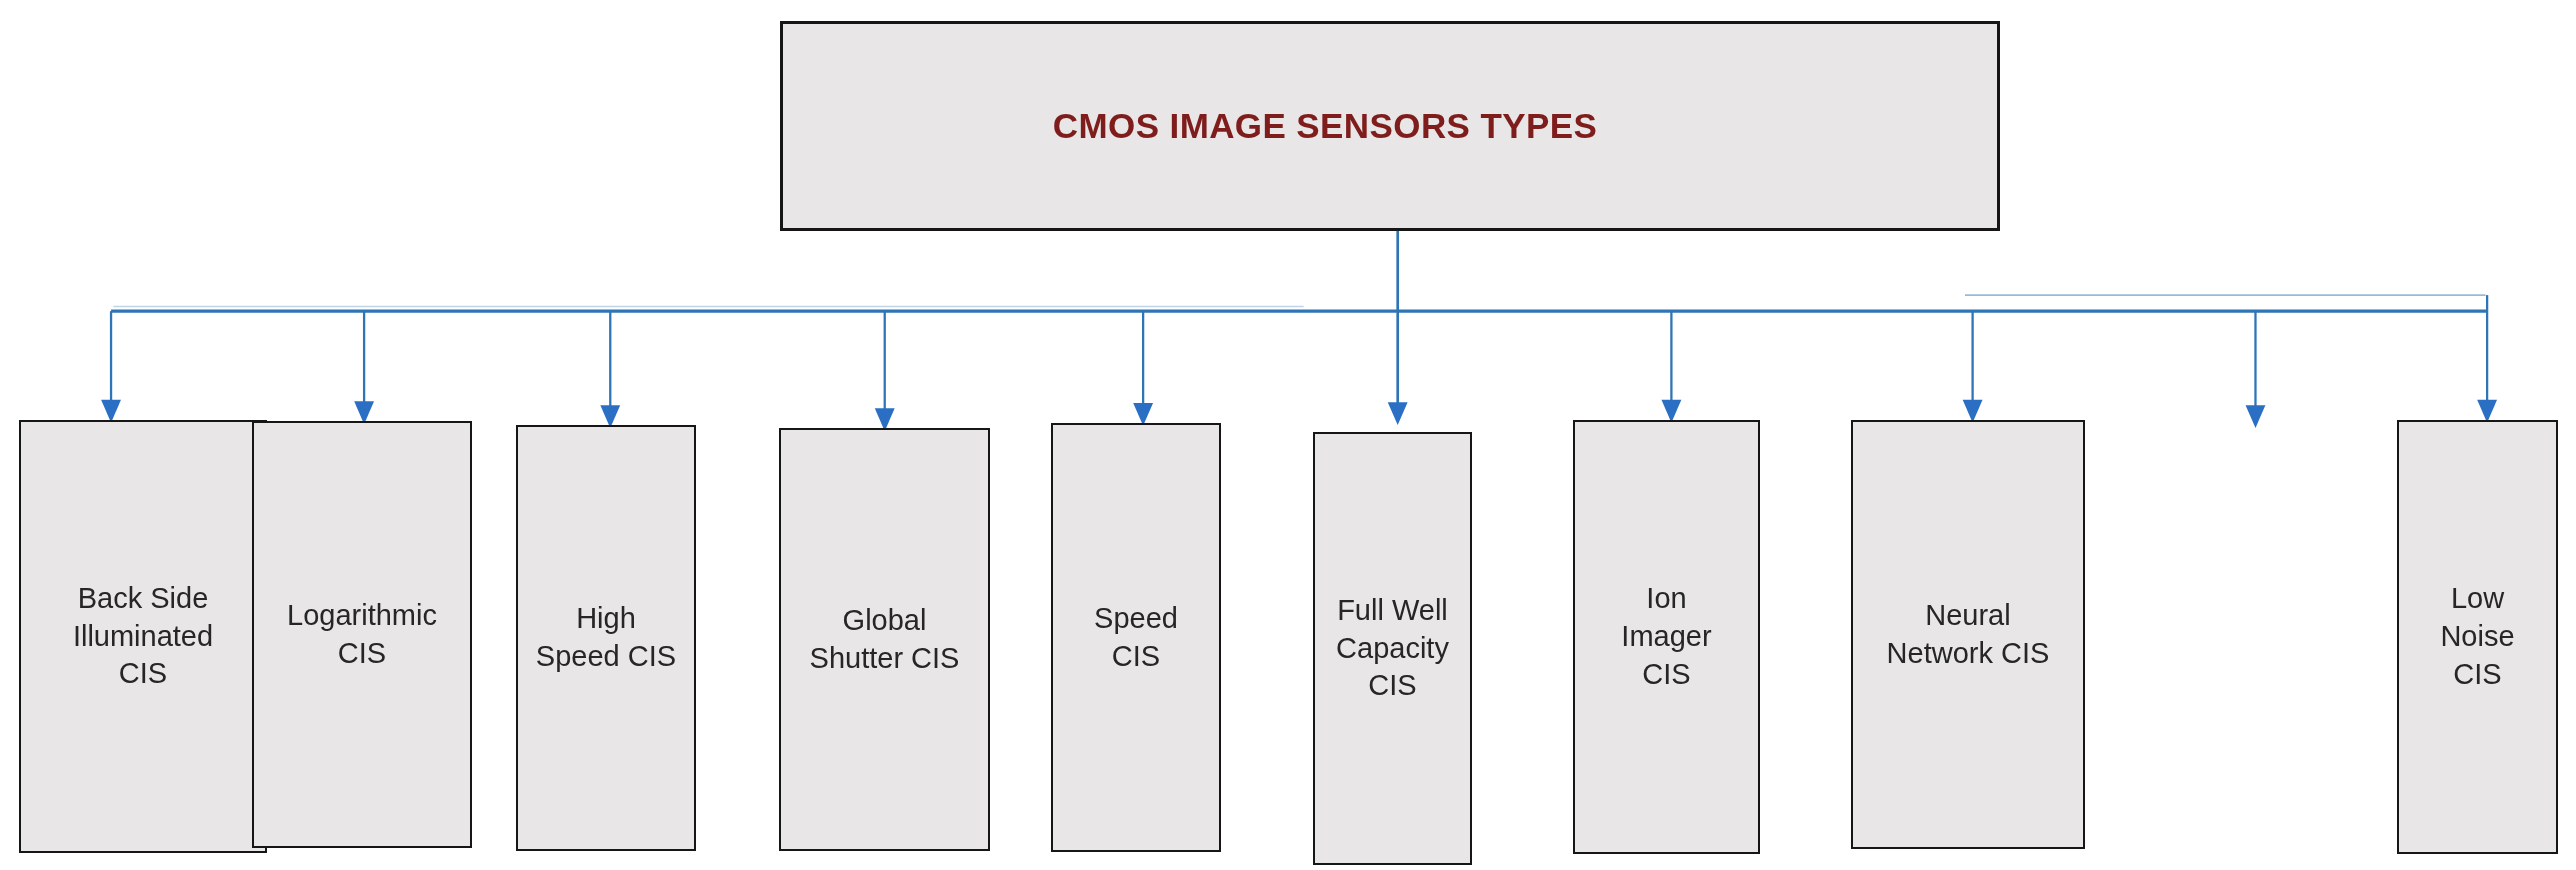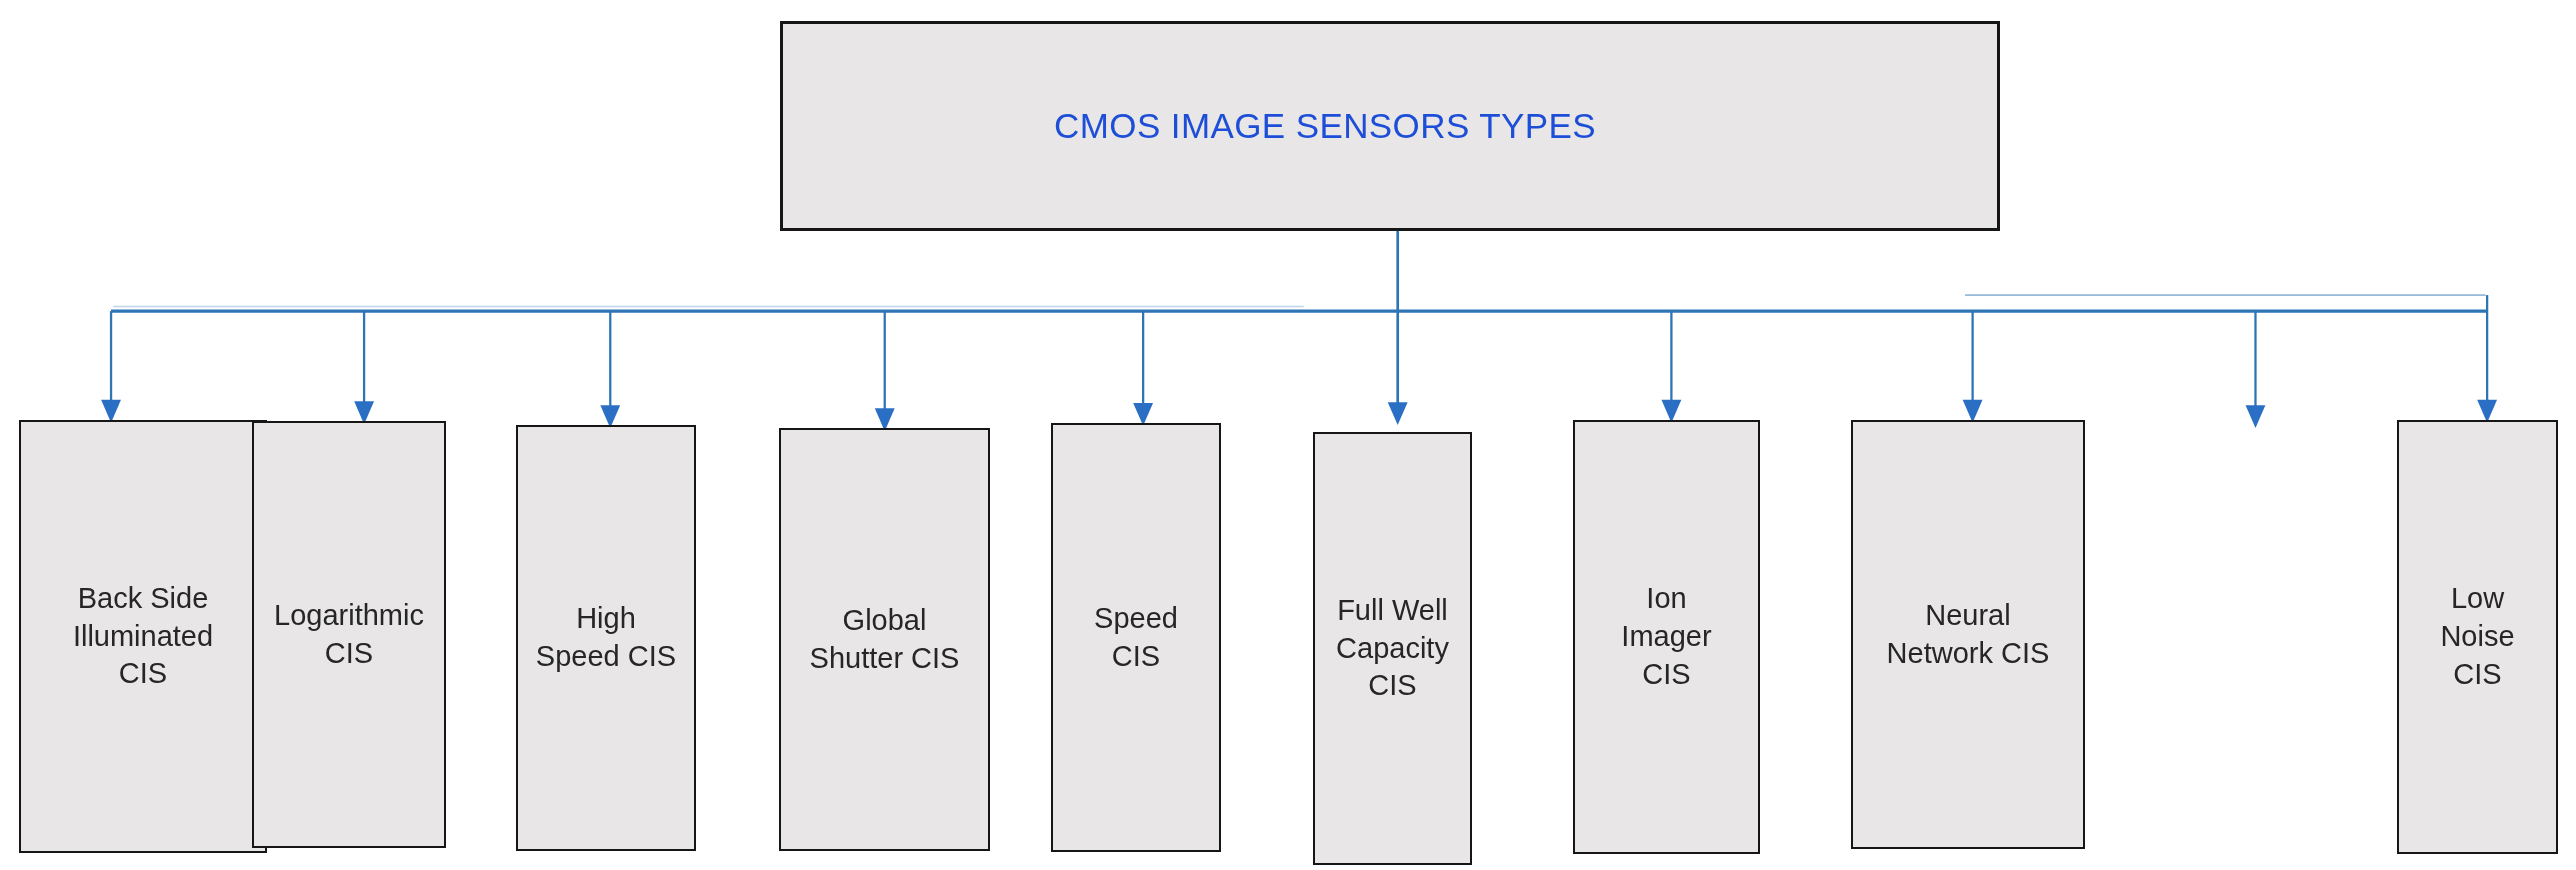--- a/index.html
+++ b/index.html
@@ -22,24 +22,25 @@
     align-items: center;
     justify-content: center;
     text-align: center;
     box-sizing: border-box;
   }
   .title-node {
     border: 3.1px solid #161616;
   }
   .title-text {
     font-size: 35px;
-    color: #1d4ed8;
+    color: #7f1d1d;
     letter-spacing: 0.4px;
     white-space: pre-line;
     padding-right: 130px; 
+    font-weight: bold;
   }
   .child-node {
     border: 2.3px solid #161616;
   }
   .box-label {
     font-size: 29px;
     line-height: 1.3;
     color: #262626;
     white-space: pre-line;
     padding: 0 4.6px;
@@ -93,21 +94,21 @@
       <polygon points="3240,523 3266,523 3253,553"></polygon>
     </g>
   </svg>
 
   <div class="node child-node" style="left:19px; top:420px; width:248px; height:433px;">
     <span class="box-label">Back Side
 Illuminated
 CIS</span>
   </div>
 
-  <div class="node child-node" style="left:252px; top:421px; width:194px; height:427px;">
+  <div class="node child-node" style="left:252px; top:421px; width:220px; height:427px;">
     <span class="box-label">Logarithmic
 CIS</span>
   </div>
 
   <div class="node child-node" style="left:516px; top:425px; width:180px; height:426px;">
     <span class="box-label">High
 Speed CIS</span>
   </div>
 
   <div class="node child-node" style="left:779px; top:428px; width:211px; height:423px;">

